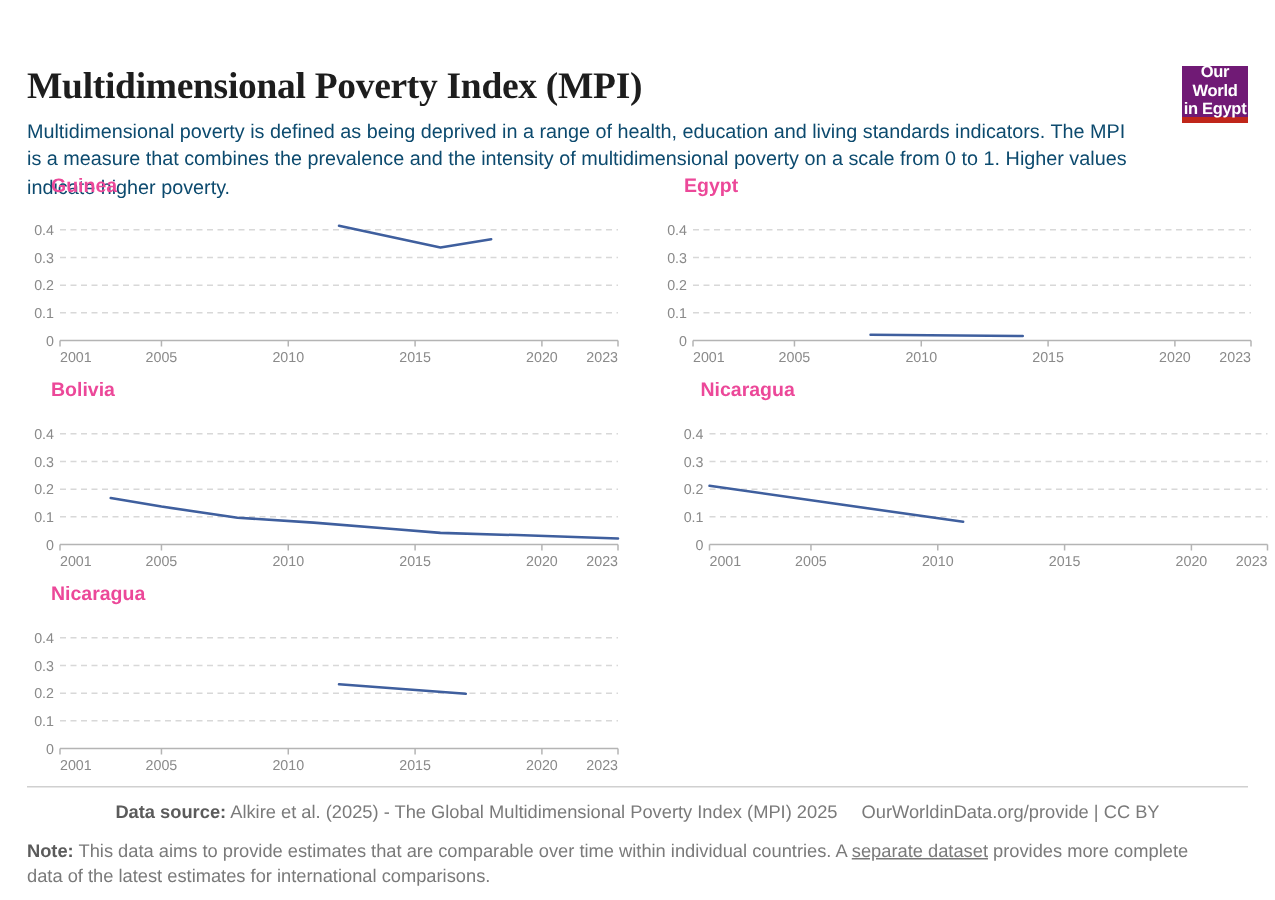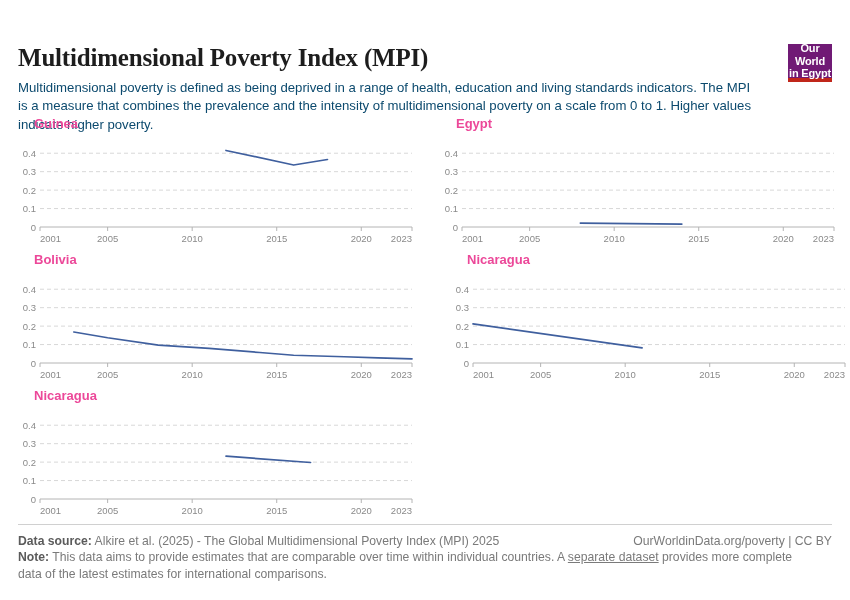--- a/index.html
+++ b/index.html
@@ -105,38 +105,38 @@
   .footer {
     position: absolute;
     left: 18px;
     right: 18px;
     top: 524px;
     border-top: 1px solid #d0d0d0;
     padding-top: 8px;
   }
   .footer-row {
     display: flex;
-    justify-content: space-between;
+    justify-content: center;
     align-items: baseline;
     font-size: 12.2px;
     color: #7a7a7a;
     line-height: 16px;
   }
   .footer-row .left b,
   .note b {
     color: #5b5b5b;
     font-weight: 700;
   }
   .footer-row .right {
     color: #7a7a7a;
     white-space: nowrap;
     padding-left: 16px;
   }
   .note {
-    margin-top: 0;
+    margin-top: 10px;
     font-size: 12.2px;
     color: #7a7a7a;
     line-height: 16.5px;
     max-width: 790px;
   }
   .note a {
     color: #7a7a7a;
     text-decoration: underline;
   }
 </style>
@@ -305,20 +305,20 @@
           </svg>
         </div>
       </div>
     </div>
 
   <div class="footer">
     <div class="footer-row">
       <div class="left">
         <b>Data source:</b><span> Alkire et al. (2025) - The Global Multidimensional Poverty Index (MPI) 2025</span>
       </div>
-      <div class="right">OurWorldinData.org/poverty | CC BY</div>
+      <div class="right">OurWorldinData.org/provide | CC BY</div>
     </div>
     <div class="note">
       <b>Note:</b><span> This data aims to provide estimates that are comparable over time within individual countries. A </span><a href="#">separate dataset</a><span> provides more complete data of the latest estimates for international comparisons.</span>
     </div>
   </div>
 
 </div>
 
 </body></html>

